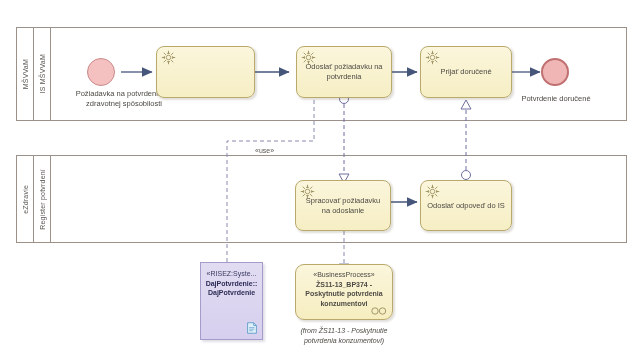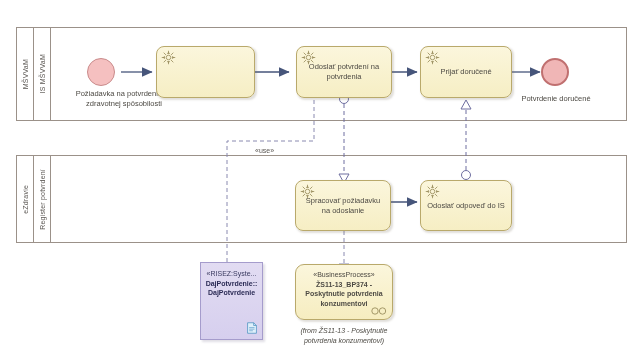--- a/index.html
+++ b/index.html
@@ -259,21 +259,21 @@
         <circle cx="12" cy="12" r="3.2"></circle>
         <path d="M12 2.5 L12 7 M12 17 L12 21.5 M2.5 12 L7 12 M17 12 L21.5 12
                  M5.2 5.2 L8.4 8.4 M15.6 15.6 L18.8 18.8
                  M18.8 5.2 L15.6 8.4 M8.4 15.6 L5.2 18.8"></path>
         <path d="M12 4.5 L10.4 7.2 M12 4.5 L13.6 7.2
                  M12 19.5 L10.4 16.8 M12 19.5 L13.6 16.8
                  M4.5 12 L7.2 10.4 M4.5 12 L7.2 13.6
                  M19.5 12 L16.8 10.4 M19.5 12 L16.8 13.6"></path>
       </g>
     </svg>
-    <div class="label">Odoslať potvrdení na potvrdenia</div>
+    <div class="label">Odoslať požiadavku na potvrdenia</div>
   </div>
 
   <div class="task" style="left:420px; top:46px; width:92px; height:52px;">
     <svg class="gear-icon" viewBox="0 0 24 24">
       <g stroke="#9b8f5f" stroke-width="1.2" fill="none">
         <circle cx="12" cy="12" r="3.2"></circle>
         <path d="M12 2.5 L12 7 M12 17 L12 21.5 M2.5 12 L7 12 M17 12 L21.5 12
                  M5.2 5.2 L8.4 8.4 M15.6 15.6 L18.8 18.8
                  M18.8 5.2 L15.6 8.4 M8.4 15.6 L5.2 18.8"></path>
         <path d="M12 4.5 L10.4 7.2 M12 4.5 L13.6 7.2

